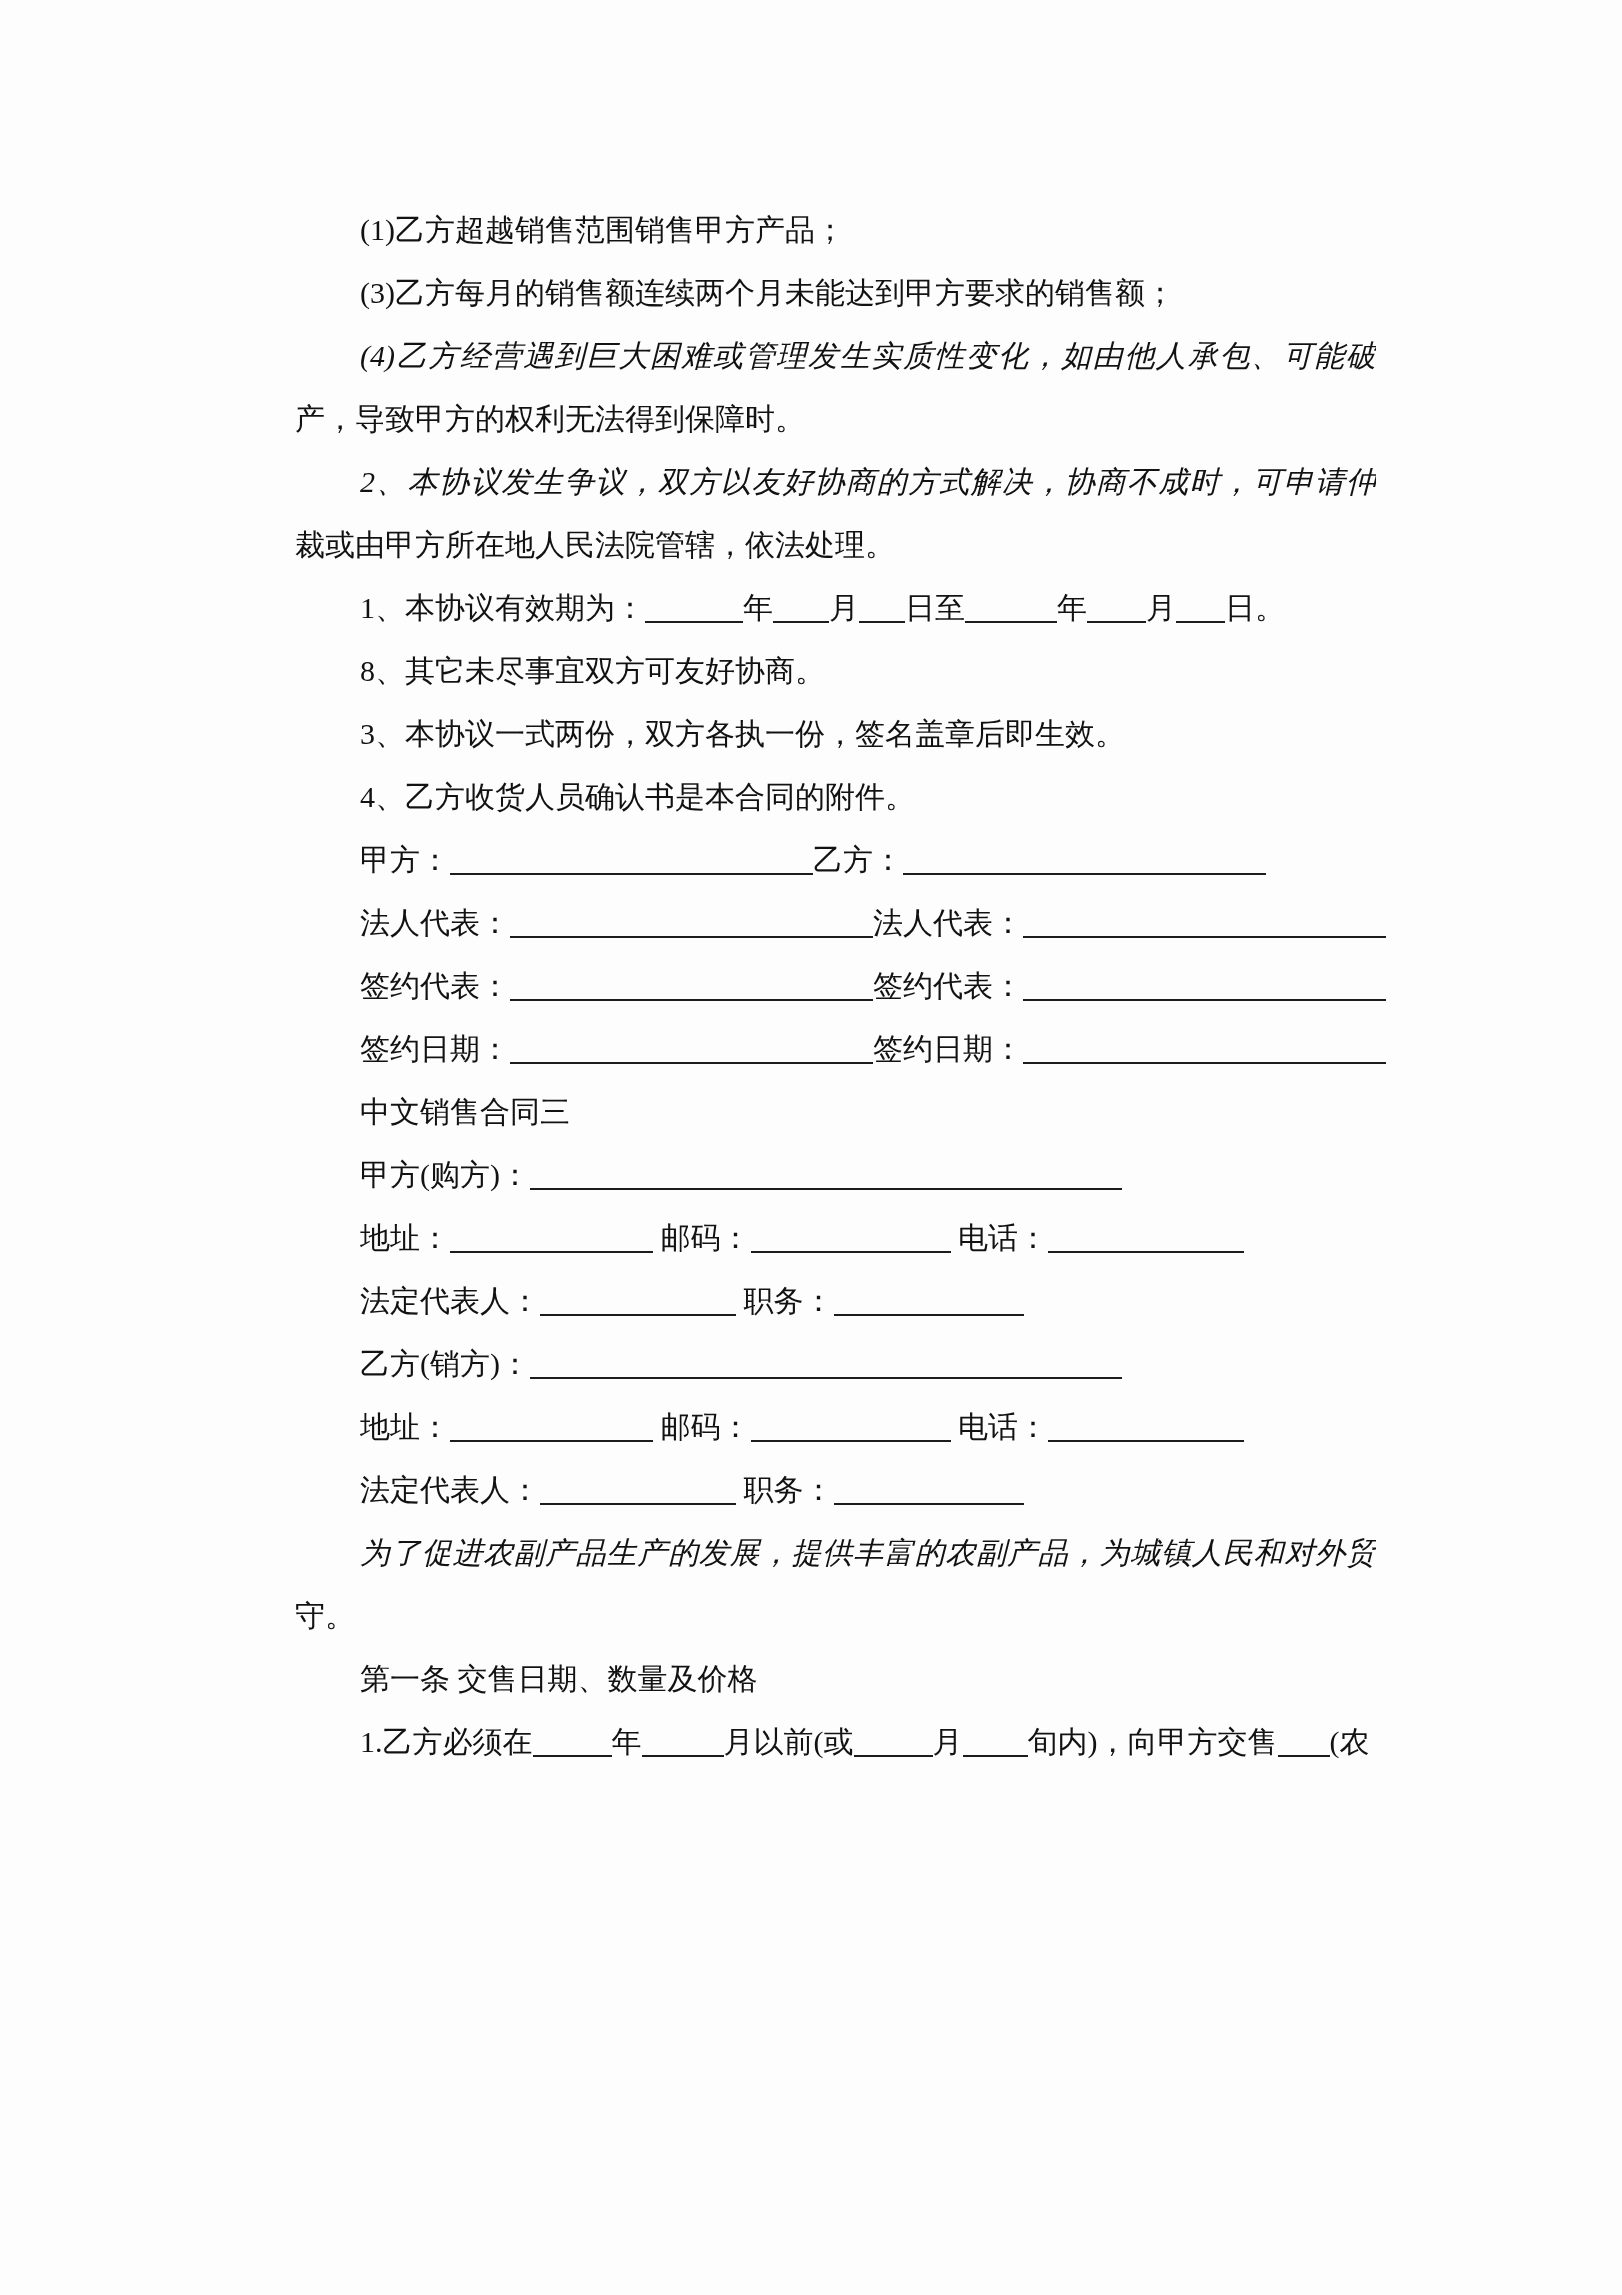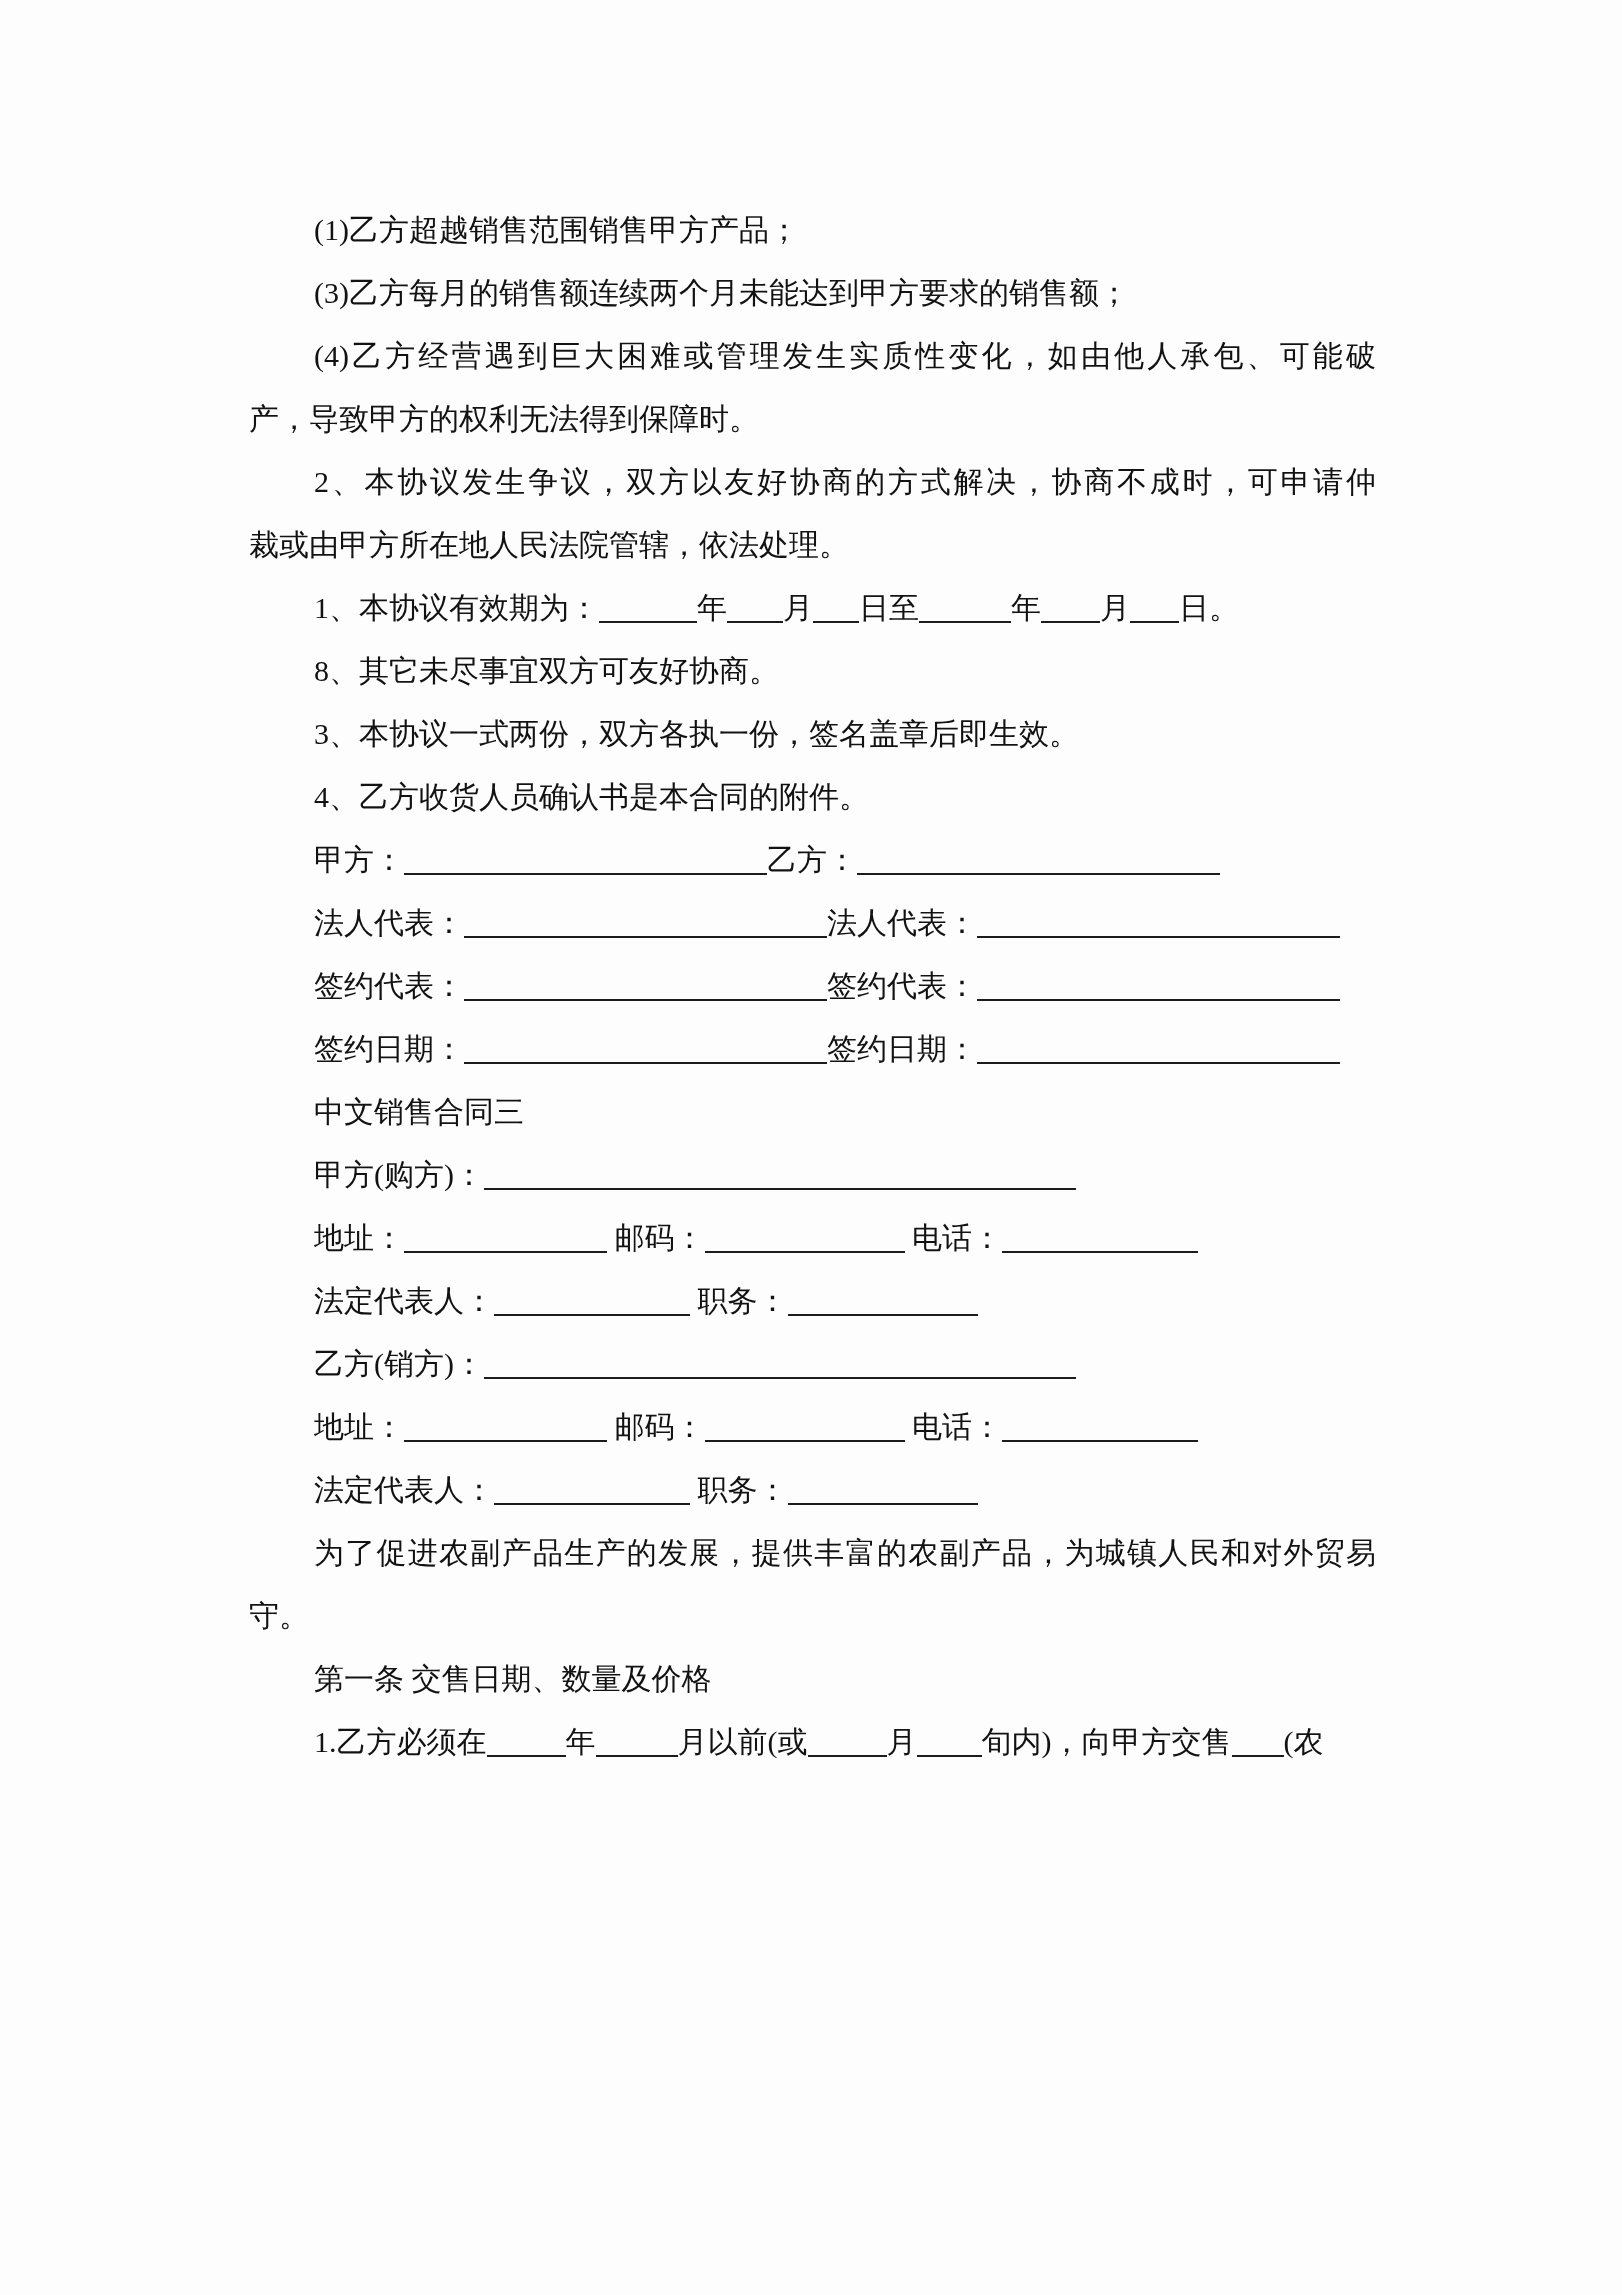--- a/index.html
+++ b/index.html
@@ -20,29 +20,31 @@
     position: absolute;
     left: 249px;
     top: 198px;
     width: 1127px;
     font-size: 30px;
   }
   .line {
     height: 63px;
     line-height: 63px;
     white-space: nowrap;
+    margin-left: 46px;
   }
   .line.indent {
     padding-left: 65px;
   }
   .line.justify {
     white-space: normal;
     text-align: justify;
     text-align-last: justify;
     overflow: hidden;
+    font-style: italic;
   }
   .run {
     letter-spacing: 0;
   }
   .blank {
     display: inline-block;
     height: 26px;
     border-bottom: 2px solid #1c1c1c;
     vertical-align: -5.2px;
   }

